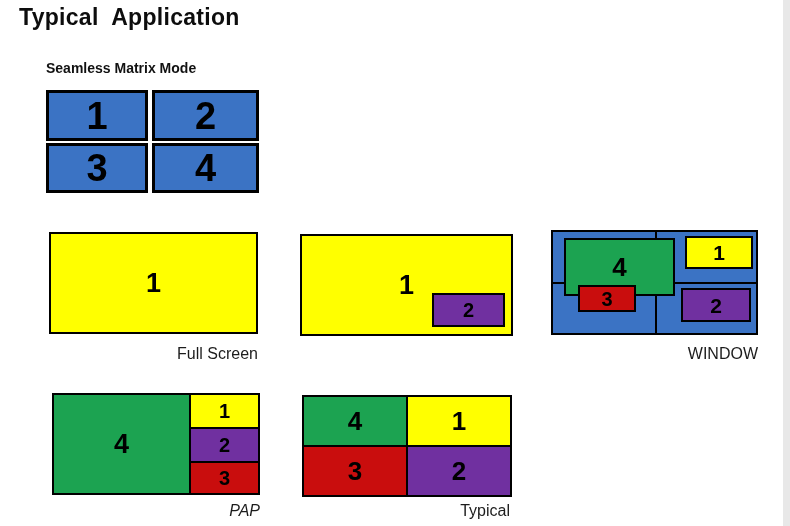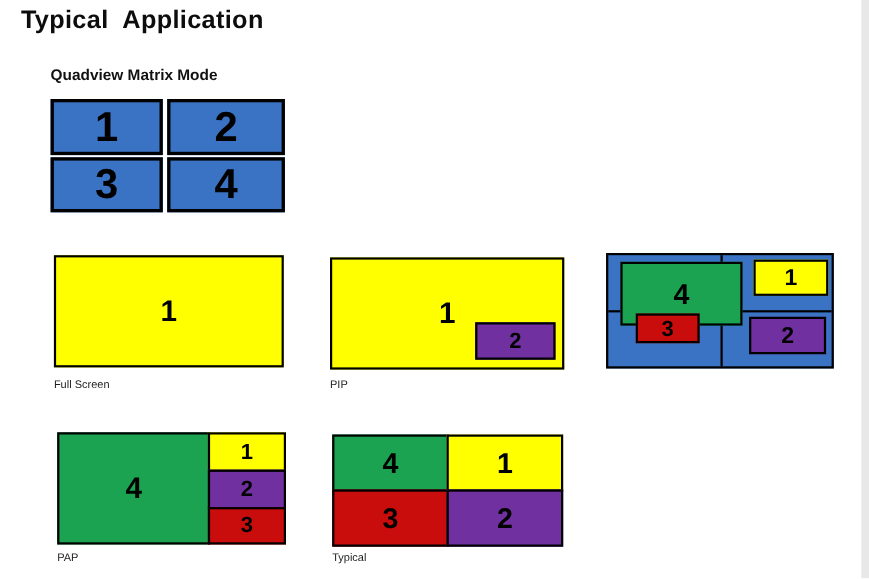--- a/index.html
+++ b/index.html
@@ -113,69 +113,69 @@
 
   
   .quad-cell { font-size: 26px; }
   .q4 { left: 302px; top: 395px; width: 106px; height: 52px; }
   .q1 { left: 406px; top: 395px; width: 106px; height: 52px; }
   .q3 { left: 302px; top: 445px; width: 106px; height: 52px; }
   .q2 { left: 406px; top: 445px; width: 106px; height: 52px; }
 
   .caption {
     position: absolute;
-    font-size: 10px;
+    font-size: 16px;
     color: #1c1c1c;
-    text-align: left;
+    text-align: right;
     white-space: pre;
   }
   .cap-fullscreen { left: 49px;  top: 345px; width: 209px; }
   .cap-pip        { left: 300px; top: 345px; width: 213px; }
   .cap-window     { left: 551px; top: 345px; width: 207px; }
-  .cap-pap        { left: 52px;  top: 502px; width: 208px; }
+  .cap-pap        { left: 52px;  top: 502px; width: 208px; font-style: italic; }
   .cap-quadview   { left: 302px; top: 502px; width: 208px; }
 
   .edge-strip {
     position: absolute;
     left: 783px; top: 0;
     width: 7px; height: 526px;
     background: var(--scroll_strip, #E8E8E8);
   }
 </style>
 </head>
 <body>
 
 <div class="slide">
 
   <div class="page-title">Typical  Application</div>
 
-  <div class="section-heading heading-matrix">Quadview Matrix Mode</div>
+  <div class="section-heading heading-matrix">Seamless Matrix Mode</div>
   <div class="box fill-blue matrix-cell m1">1</div>
   <div class="box fill-blue matrix-cell m2">2</div>
   <div class="box fill-blue matrix-cell m3">3</div>
   <div class="box fill-blue matrix-cell m4">4</div>
 
 
   <div class="box fill-yellow fullscreen-box">1</div>
   <div class="caption cap-fullscreen">Full Screen</div>
 
   <div class="box fill-yellow pip-box">
     <span>1</span>
     <div class="pip-inset fill-purple">2</div>
   </div>
-  <div class="caption cap-pip">PIP</div>
 
   <div class="window-grid">
     <div class="window-divider-v"></div>
     <div class="window-divider-h"></div>
     <div class="overlay fill-green  win4">4</div>
     <div class="overlay fill-yellow win1">1</div>
     <div class="overlay fill-red    win3">3</div>
     <div class="overlay fill-purple win2">2</div>
   </div>
+  <div class="caption cap-window">WINDOW</div>
 
   <div class="box fill-green  pap-main">4</div>
   <div class="box fill-yellow pap-1">1</div>
   <div class="box fill-purple pap-2">2</div>
   <div class="box fill-red    pap-3">3</div>
   <div class="caption cap-pap">PAP</div>
 
   <div class="box fill-green  quad-cell q4">4</div>
   <div class="box fill-yellow quad-cell q1">1</div>
   <div class="box fill-red    quad-cell q3">3</div>

